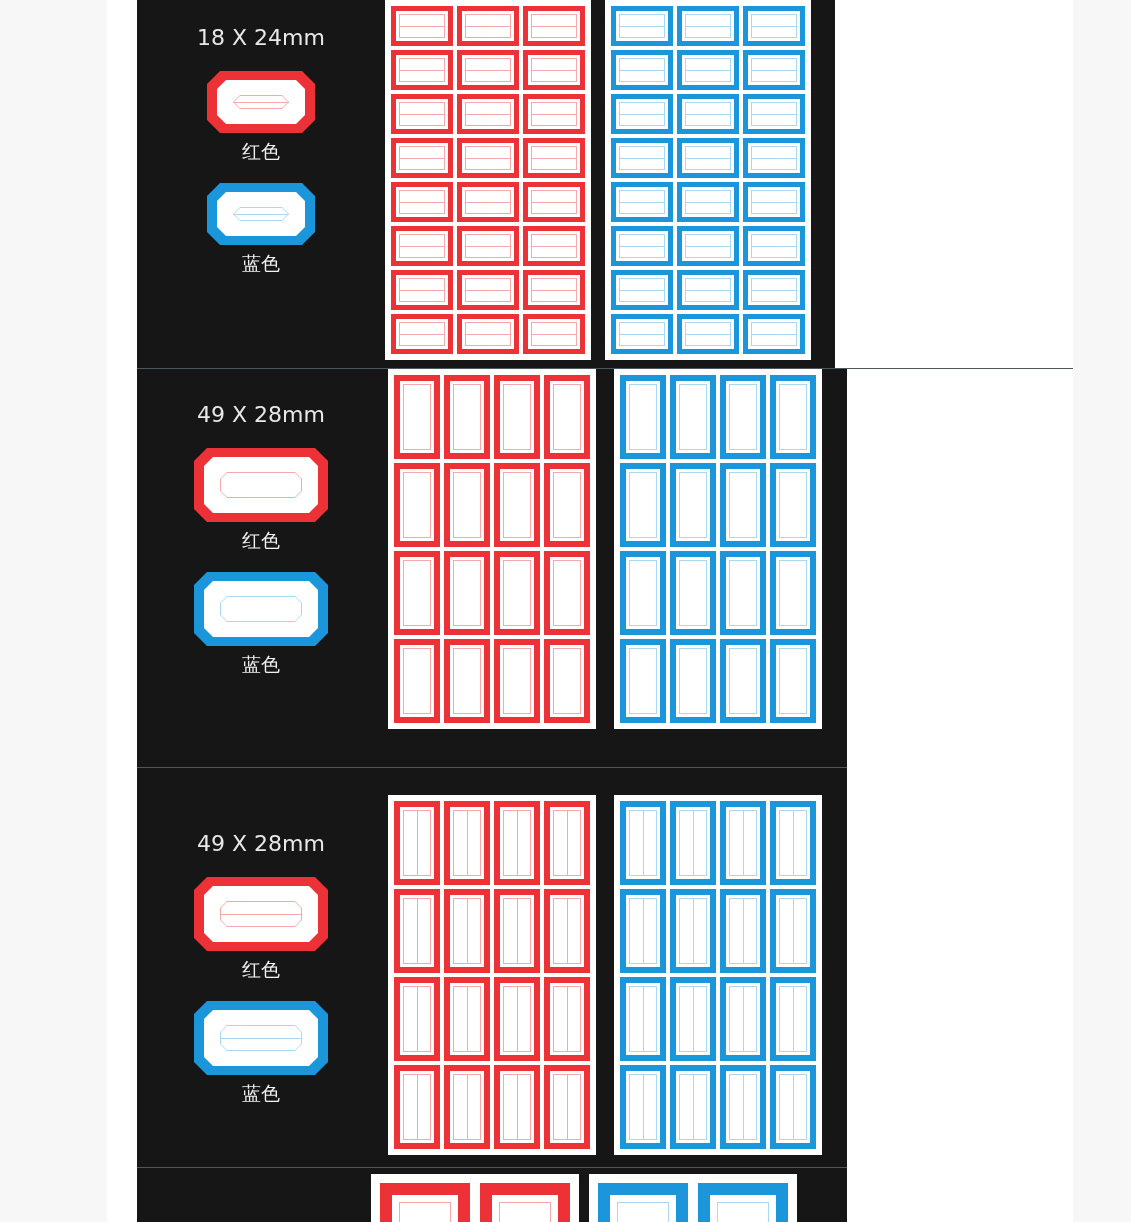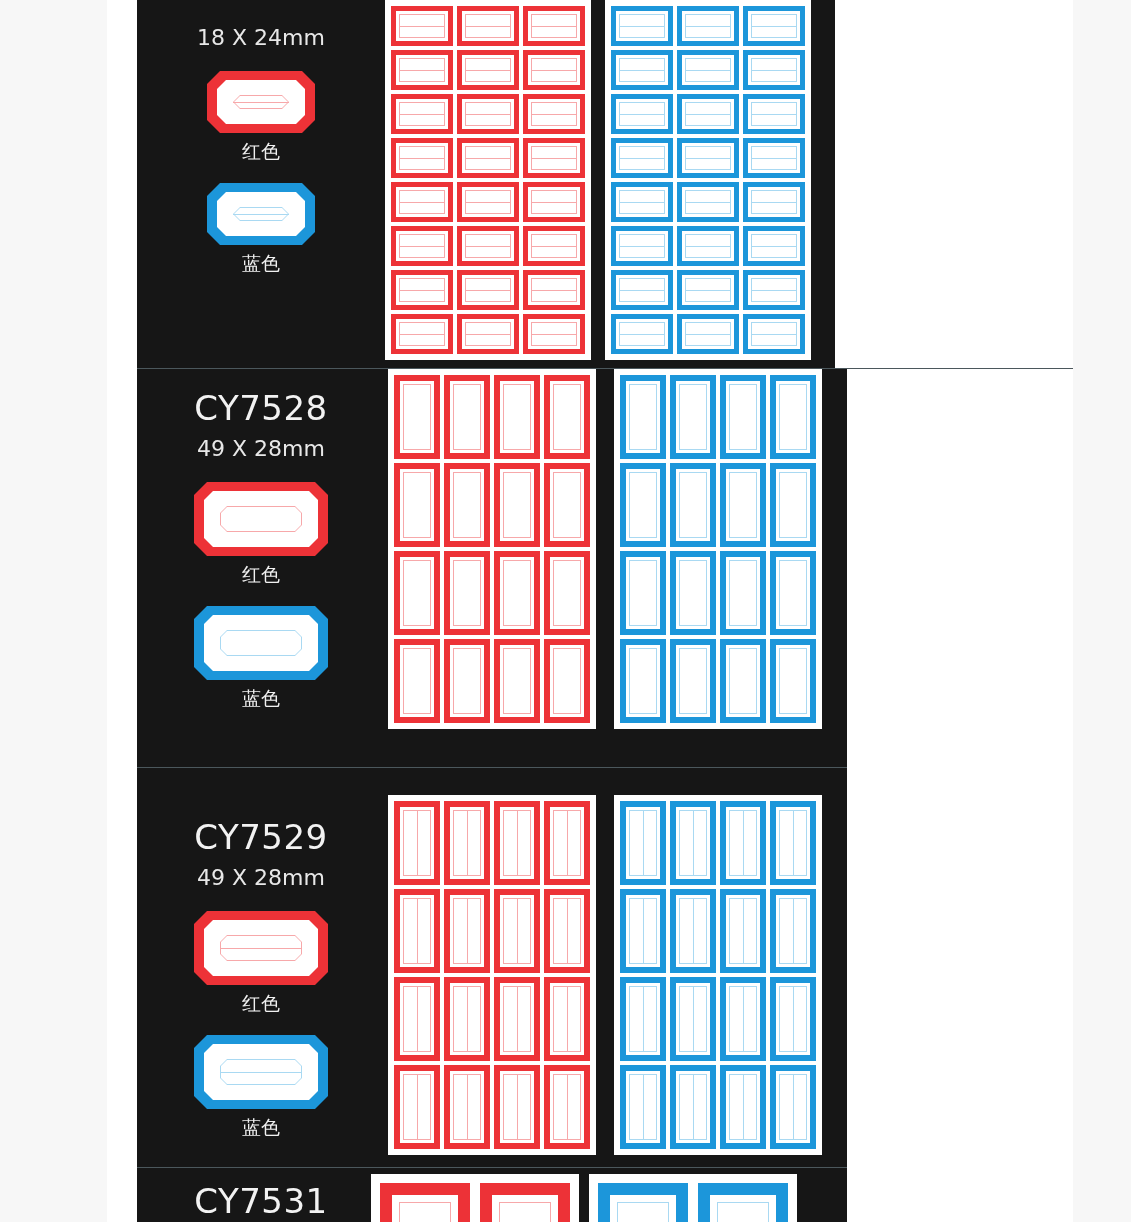--- a/index.html
+++ b/index.html
@@ -710,21 +710,20 @@
                     <div class="lab-div" style="background: rgb(169, 217, 242); left: 3px; right: 3px; top: 50%; height: 1px;"></div>
                   </div>
                 </div>
               </div>
             </div>
           </div>
         </div>
       </div>
       <div class="panel" style="left: 137px; top: 369px; width: 710px; height: 398px; background: rgb(22, 22, 22);">
         <div class="info" style="top: 22px;">
-          <div class="code">CY7528</div>
           <div class="size">49 X 28mm</div>
           <div class="swatch-wrap">
             <div class="swatch oct sw-outer" style="width: 134px; height: 74px; background: rgb(237, 50, 55);">
               <div class="oct sw-inner">
                 <div class="oct sw-hair" style="background: rgb(247, 168, 170);">
                   <div class="oct sw-hair-in"></div>
                 </div>
               </div>
             </div>
             <div class="swatch-name">红色</div>
@@ -1096,21 +1095,20 @@
                     </div>
                   </div>
                 </div>
               </div>
             </div>
           </div>
         </div>
       </div>
       <div class="panel" style="left: 137px; top: 768px; width: 710px; height: 399px; background: rgb(22, 22, 22);">
         <div class="info" style="top: 52px;">
-          <div class="code">CY7529</div>
           <div class="size">49 X 28mm</div>
           <div class="swatch-wrap">
             <div class="swatch oct sw-outer" style="width: 134px; height: 74px; background: rgb(237, 50, 55);">
               <div class="oct sw-inner">
                 <div class="oct sw-hair" style="background: rgb(247, 168, 170);">
                   <div class="oct sw-hair-in"></div>
                 </div>
                 <div class="divider" style="background: rgb(247, 168, 170);"></div>
               </div>
             </div>
@@ -1515,23 +1513,20 @@
                     </div>
                     <div class="lab-div" style="background: rgb(169, 217, 242); top: 3px; bottom: 3px; left: 50%; width: 1px;"></div>
                   </div>
                 </div>
               </div>
             </div>
           </div>
         </div>
       </div>
       <div class="panel" style="left: 137px; top: 1168px; width: 710px; height: 54px; background: rgb(22, 22, 22);">
-        <div class="info" style="top: 16px;">
-          <div class="code">CY7531</div>
-        </div>
         <div class="sheet" style="left: 234px; top: 6px; width: 208px; height: 200px;">
           <div class="sheet-grid" style="left: 4px; top: 4px; width: 200px; height: 192px; grid-template-columns: repeat(2, 1fr); grid-template-rows: repeat(1, 1fr);">
             <div class="cell">
               <div class="lab" style="left: 5px; top: 5px; width: 90px; height: 182px;">
                 <div class="lab-band oct" style="background: rgb(237, 50, 55);">
                   <div class="lab-white oct" style="inset: 12px;">
                     <div class="lab-hair oct" style="inset: 7px; background: rgb(247, 168, 170);">
                       <div class="lab-hair-in oct" style="inset: 1px;"></div>
                     </div>
                   </div>

